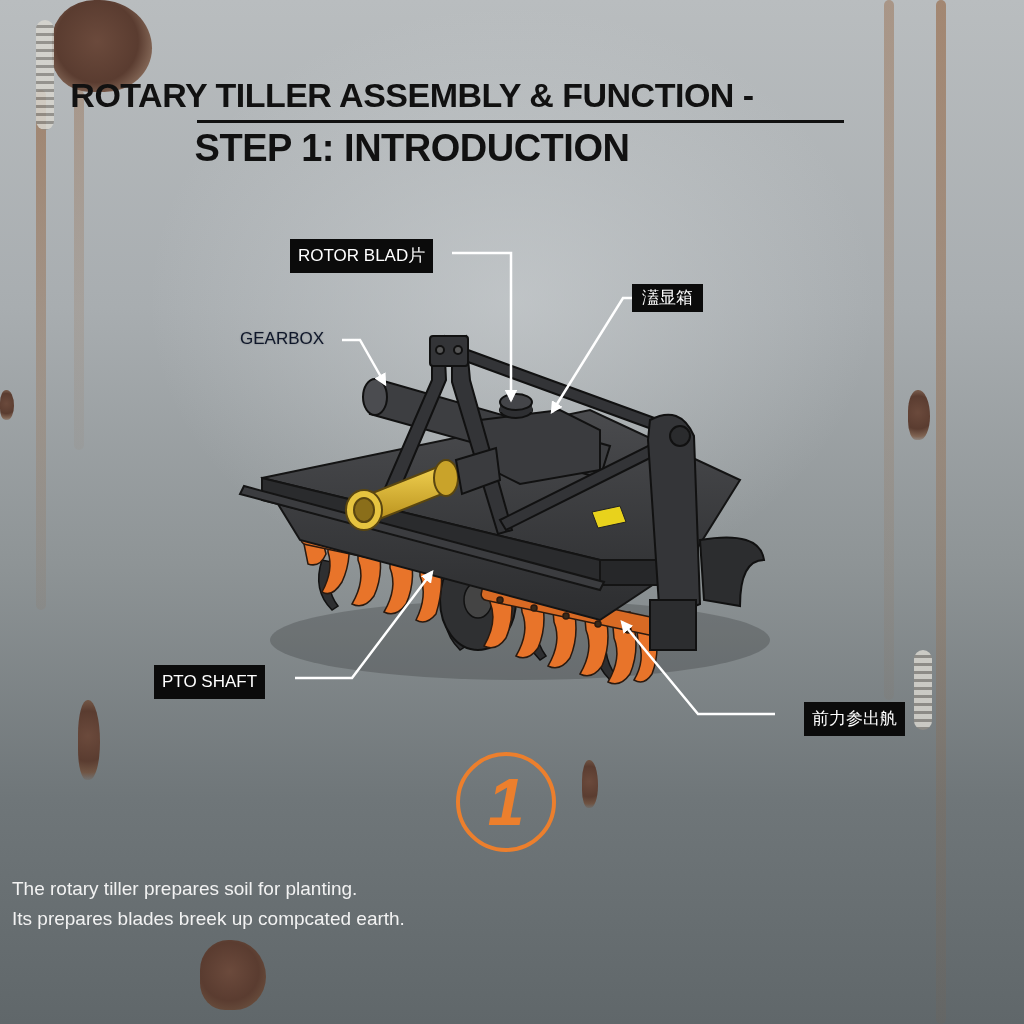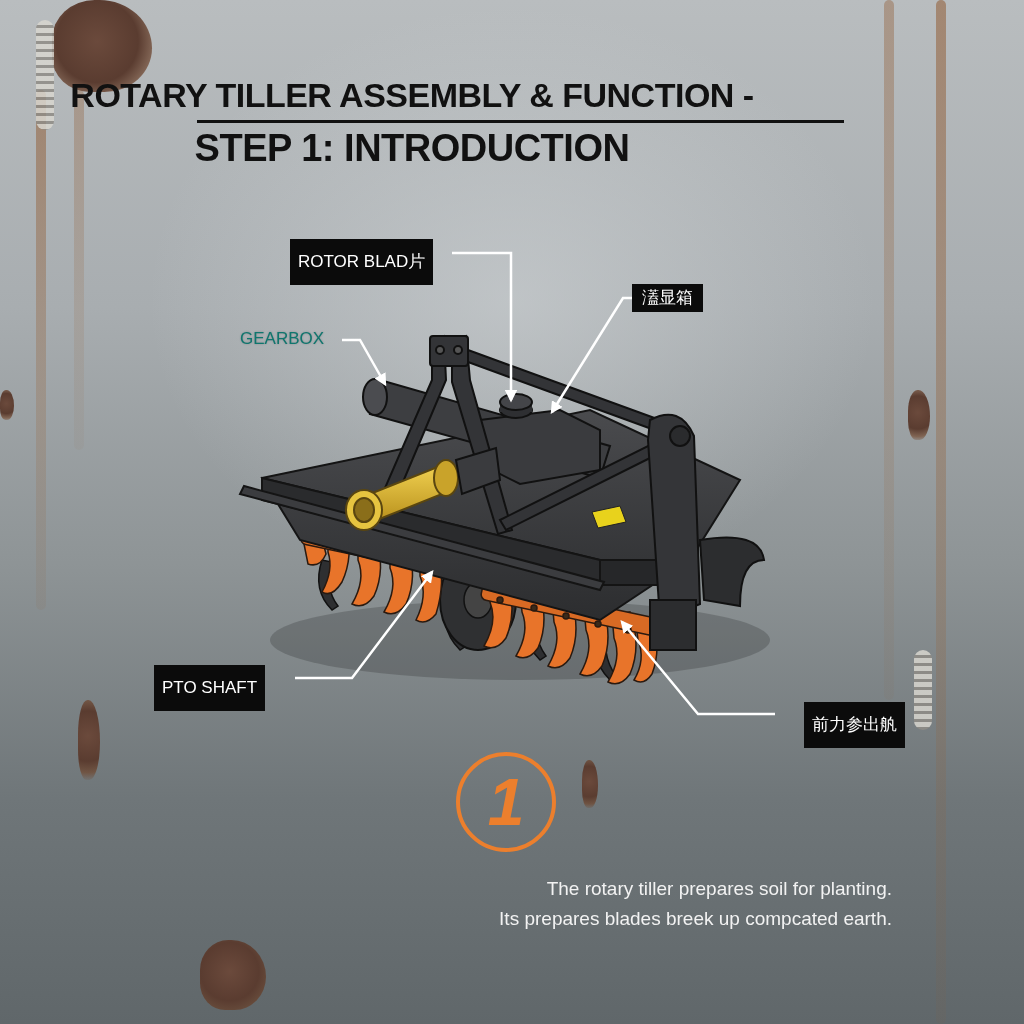--- a/index.html
+++ b/index.html
@@ -22,37 +22,37 @@
       position: absolute; left: 0; width: 824px; text-align: center;
       color: #111; font-weight: bold; font-family: "Liberation Sans", sans-serif;
       letter-spacing: -0.5px;
     }
     .title-1 { top: 76px; font-size: 34px; }
     .title-rule { position: absolute; left: 197px; top: 120px; width: 647px; height: 3px; background: #111; }
     .title-2 { top: 127px; font-size: 38px; }
 
     .label-dark {
       position: absolute; background: #0b0b0b; color: #fff; font-size: 17px;
-      padding: 12px 8px; line-height: 22px; white-space: nowrap;
+      padding: 6px 8px; line-height: 22px; white-space: nowrap;
     }
     .label-plain {
-      position: absolute; color: #0f766e; font-size: 17px; line-height: 22px; white-space: nowrap;
+      position: absolute; color: #0f172a; font-size: 17px; line-height: 22px; white-space: nowrap;
       text-shadow: 0 0 2px rgba(0,0,0,0.25);
     }
     svg.overlay { position: absolute; left: 0; top: 0; }
 
     .step-badge {
       position: absolute; left: 456px; top: 752px; width: 100px; height: 100px;
       border: 4px solid #ec7f2d; border-radius: 50%;
       display: flex; align-items: center; justify-content: center;
       color: #ec7f2d; font-size: 66px; font-weight: bold; font-style: italic;
     }
     .desc {
-      position: absolute; left: 0; width: 892px; text-align: right; color: #f2f2f2;
-      font-size: 19px; line-height: 30px;
+      position: absolute; left: 0; width: 892px; text-align: left; color: #f2f2f2;
+      font-size: 19px; line-height: 30px; padding-left: 12px;
     }
   </style>
 </head>
 <body>
 
 <div class="streak" style="left:36px;top:90px;height:520px;"></div>
 <div class="streak" style="left:74px;top:90px;height:360px;opacity:0.35"></div>
 <div class="streak" style="left:884px;top:0;height:700px;opacity:0.4"></div>
 <div class="streak" style="left:936px;top:0;height:1024px;"></div>
 <div class="rust-spot" style="left:52px;top:0;width:100px;height:92px;"></div>

